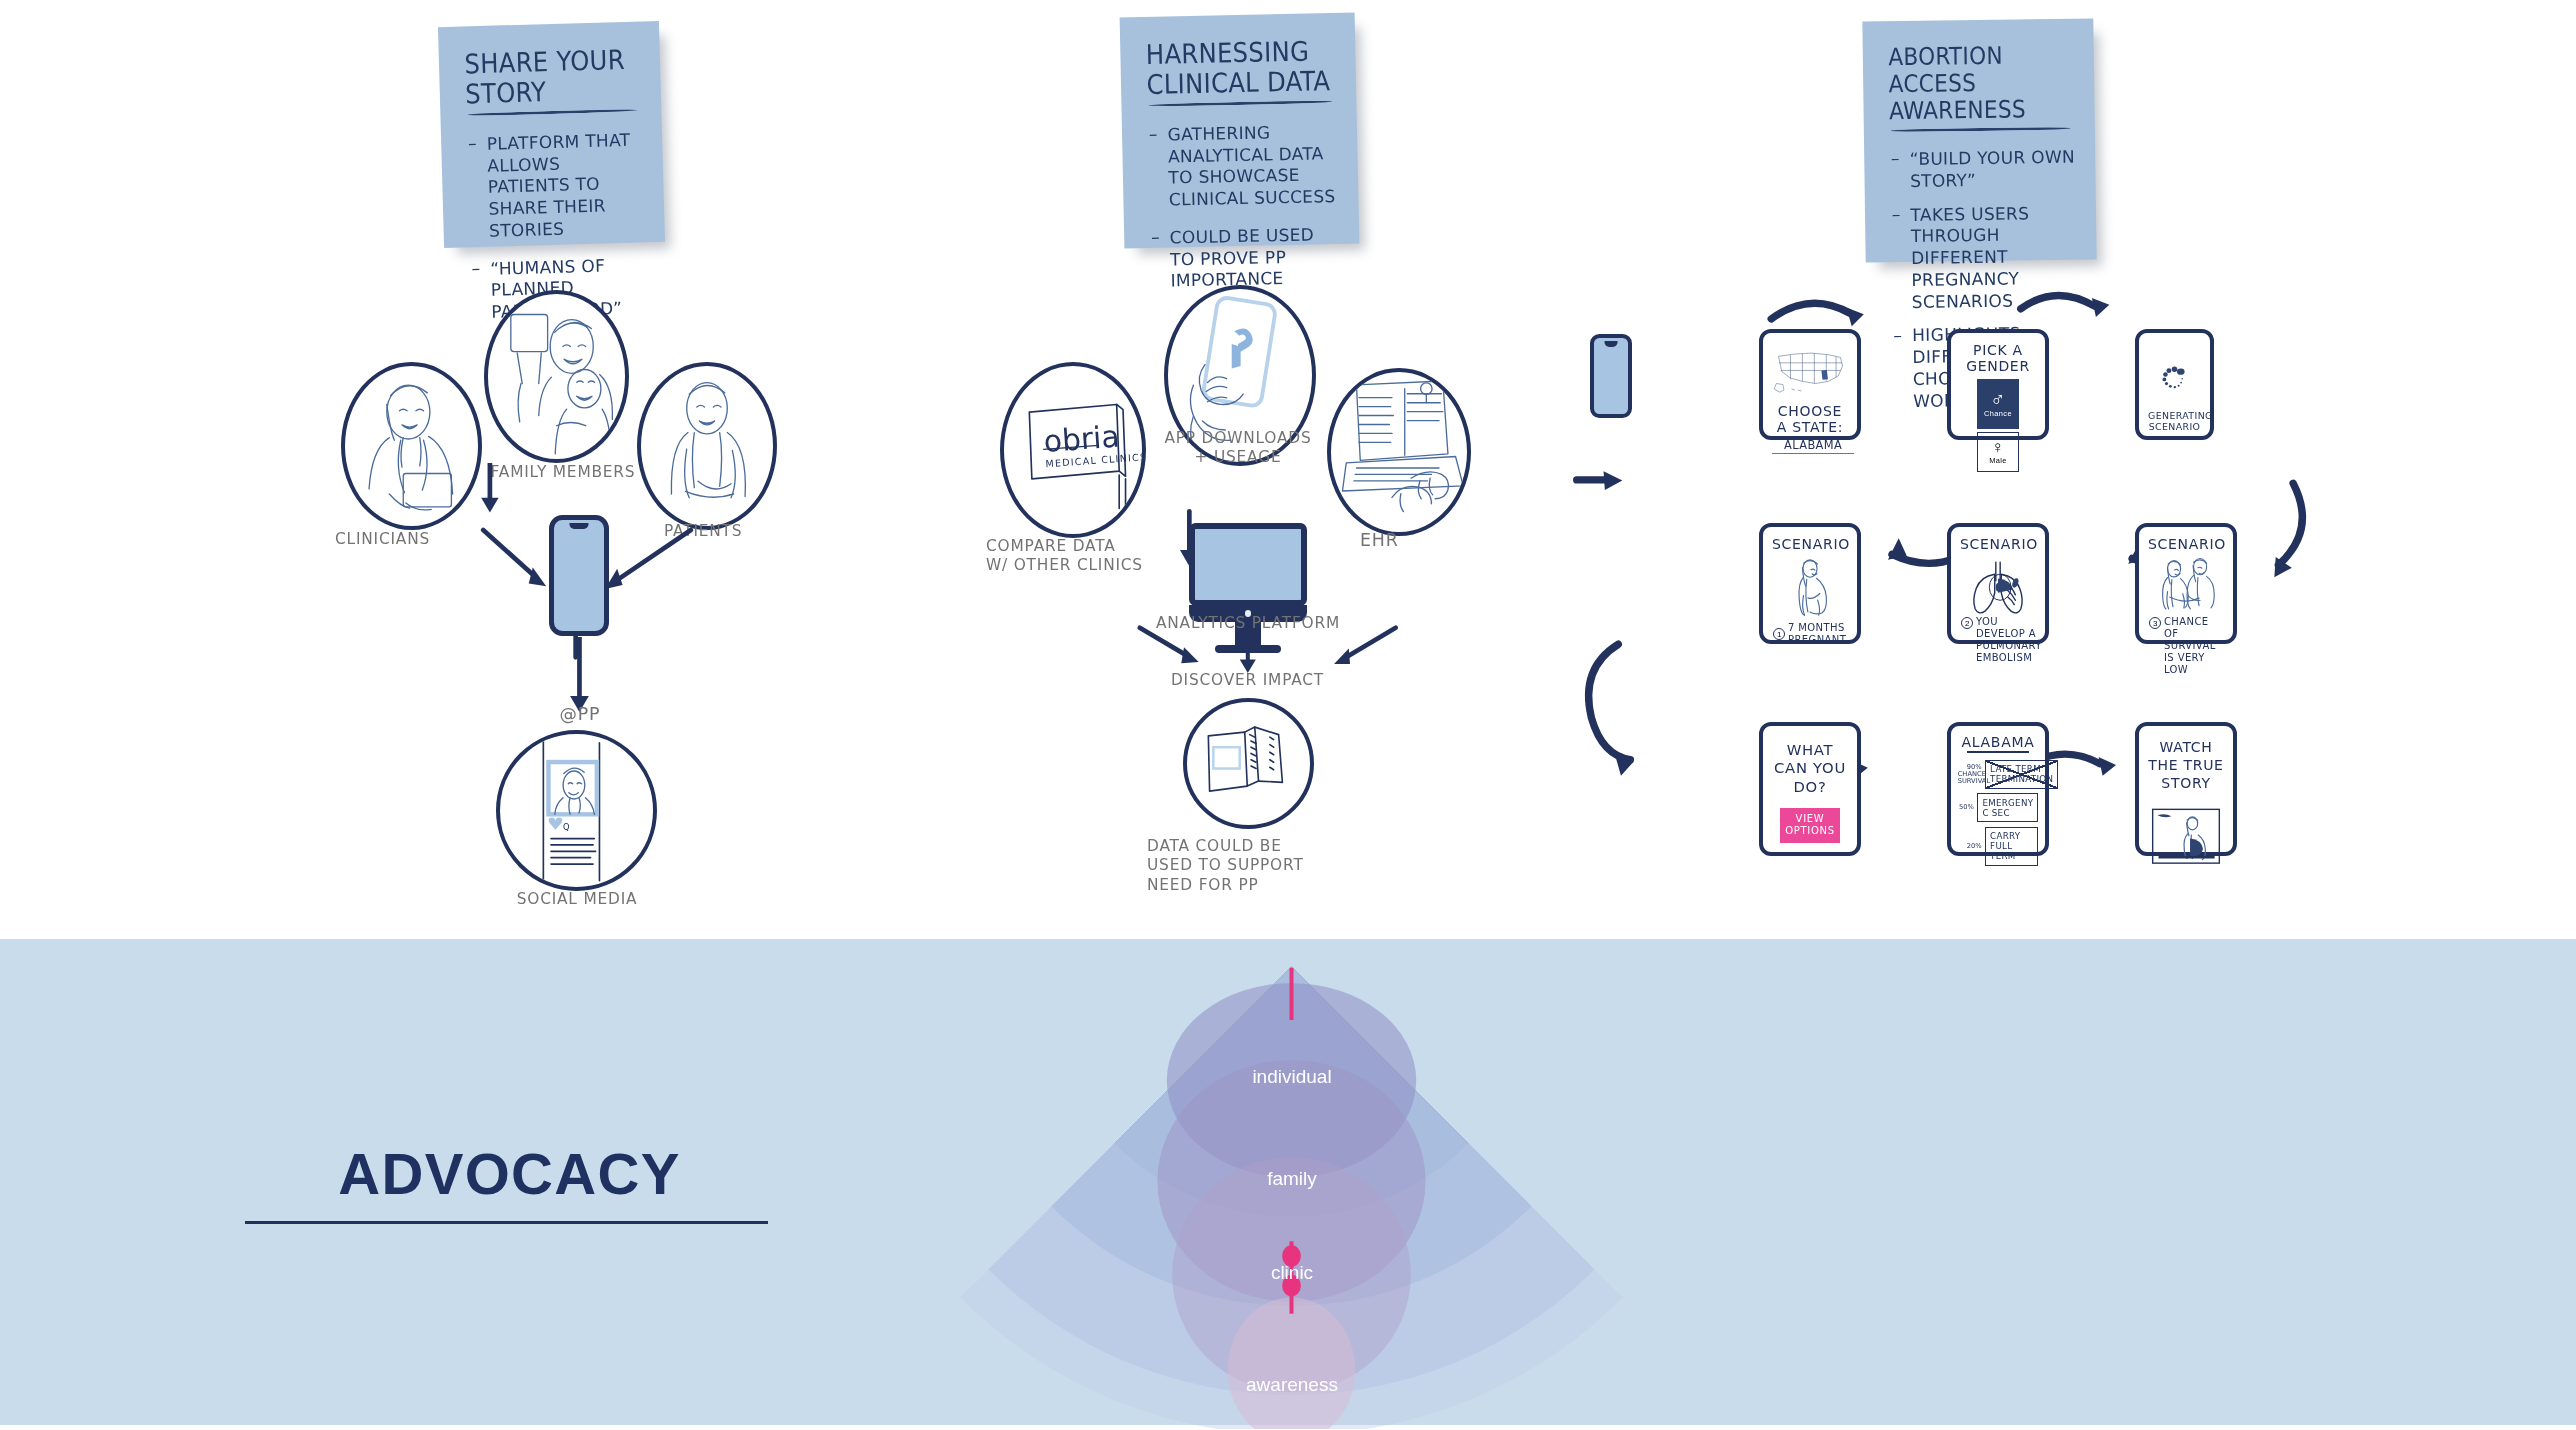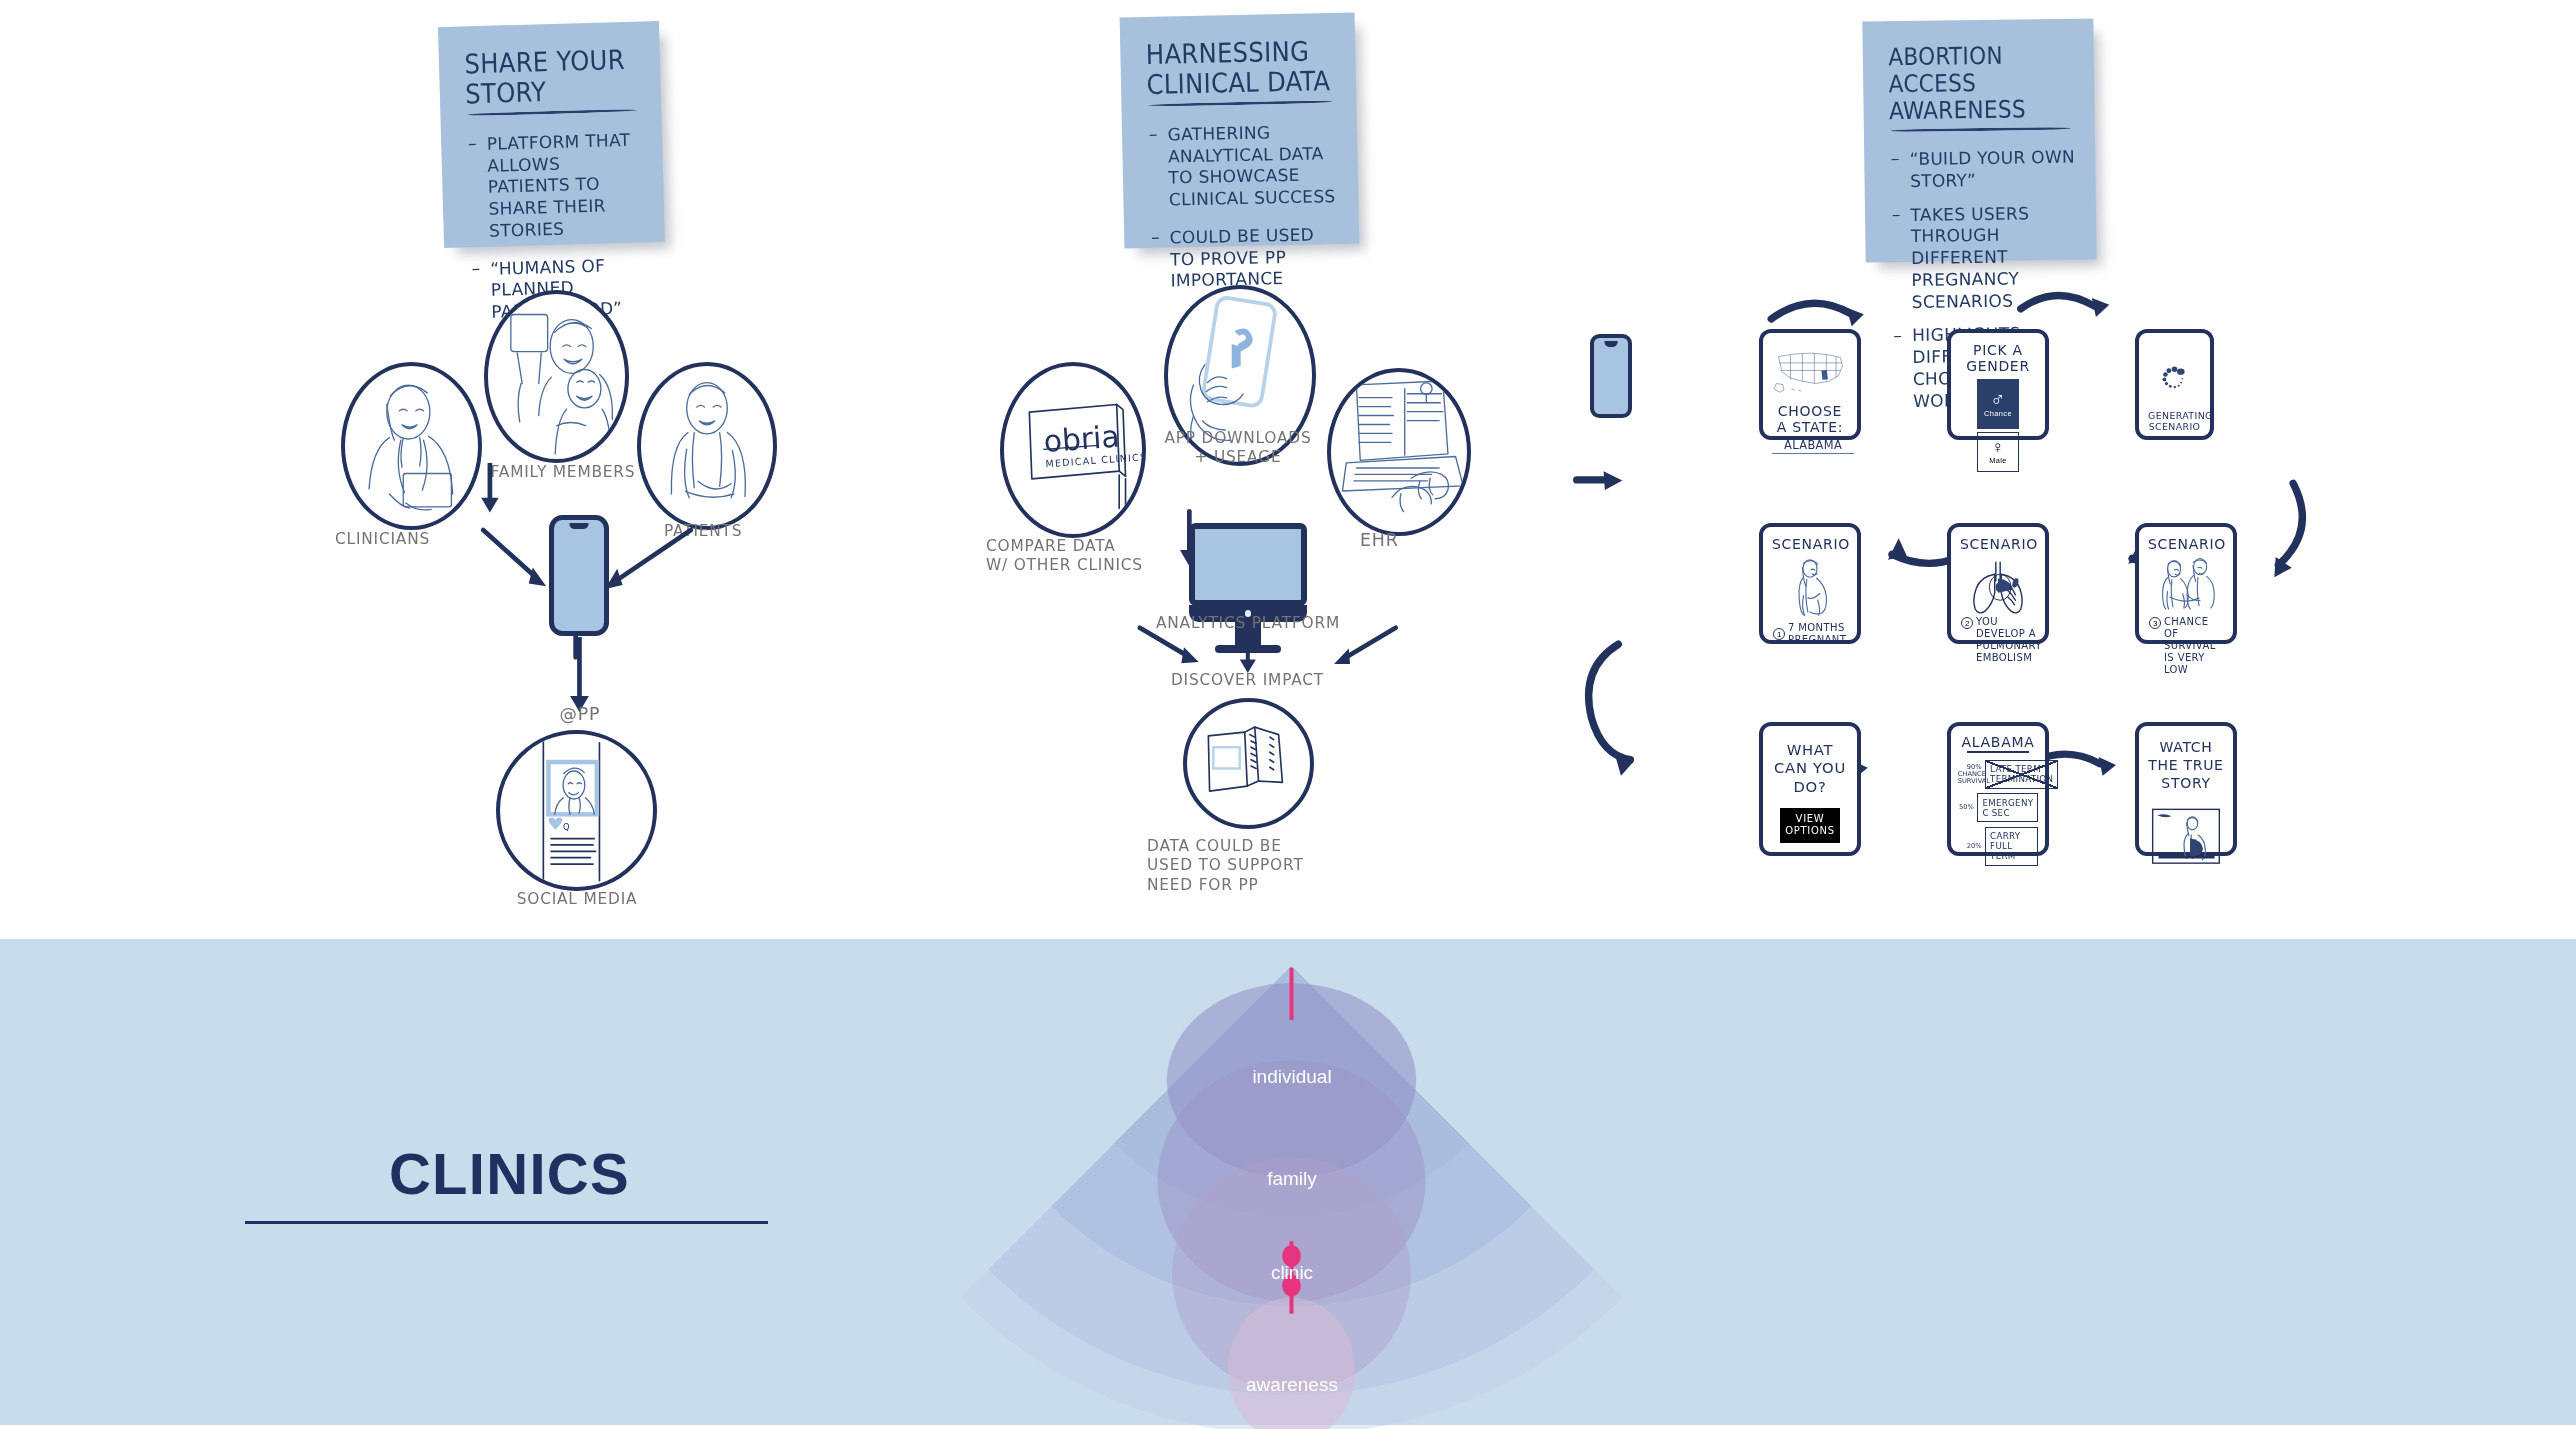--- a/index.html
+++ b/index.html
@@ -129,21 +129,21 @@
     font-size: 8px; margin-right: 2.7px; flex: none;
   }
   .gender-tile {
     width: 42px; height: 50px; border: 1.3px solid #22325c;
     display: flex; flex-direction: column; align-items: center; justify-content: center;
     margin: 0 auto; font-size: 7.4px; letter-spacing: 0.4px;
   }
   .gender-tile.sel { background: #2b3f6b; color: #fff; border-color: #2b3f6b; }
   .gender-glyph { font-size: 20px; line-height: 1; }
   .btn-dark {
-    background: #000000; color: #fff; text-align: center;
+    background: #ec4899; color: #fff; text-align: center;
     font-family: "DejaVu Sans", sans-serif; text-transform: uppercase;
     font-size: 10px; letter-spacing: 0.7px; padding: 4.7px 2.7px; line-height: 1.25;
   }
   .opt-row { display: flex; align-items: center; gap: 3.4px; margin-bottom: 4.7px; }
   .opt-pct { font-size: 6.7px; width: 24px; text-align: right; line-height: 1.05; color:#22325c;
              font-family:"DejaVu Sans",sans-serif; text-transform: uppercase; }
   .opt-box { flex: 1; border: 1.2px solid #22325c; font-size: 8.7px; color: #22325c;
              padding: 3.4px 4px; position: relative; font-family:"DejaVu Sans",sans-serif;
              text-transform: uppercase; letter-spacing: 0.3px; }
   .opt-box.struck:before, .opt-box.struck:after {
@@ -586,21 +586,21 @@
         <path d="M86 50 q11 8 12 24 q1 14 -5 18"></path>
         <path d="M74 50 q-2 20 2 40"></path>
       </g>
       <path d="M72 56 q20 2 22 18 q-2 14 -22 12 z" fill="#2f4470"></path>
       <path d="M18 88 h96" stroke="#22325c" stroke-width="4" fill="none"></path>
     </svg>
   </div>
 
   <div class="band"></div>
 
-  <div class="adv-title">CLINICS</div>
+  <div class="adv-title">ADVOCACY</div>
   <div class="adv-rule"></div>
 
   <div class="fan">
     <svg viewBox="0 0 1060 710" style="width:100%;height:100%;display:block">
 
       <path d="M530 20 L266 284 A373 373 0 0 0 794 284 Z" fill="#4f77b8" opacity="0.92"></path>
       <path d="M530 20 L172 378 A506 506 0 0 0 888 378 Z" fill="#7d9fd0" opacity="0.72"></path>
       <path d="M530 20 L78 472 A639 639 0 0 0 982 472 Z" fill="#aebfdf" opacity="0.60"></path>
       <path d="M530 20 L36 514 A698 698 0 0 0 1024 514 Z" fill="#c2cfe8" opacity="0.45"></path>
 

